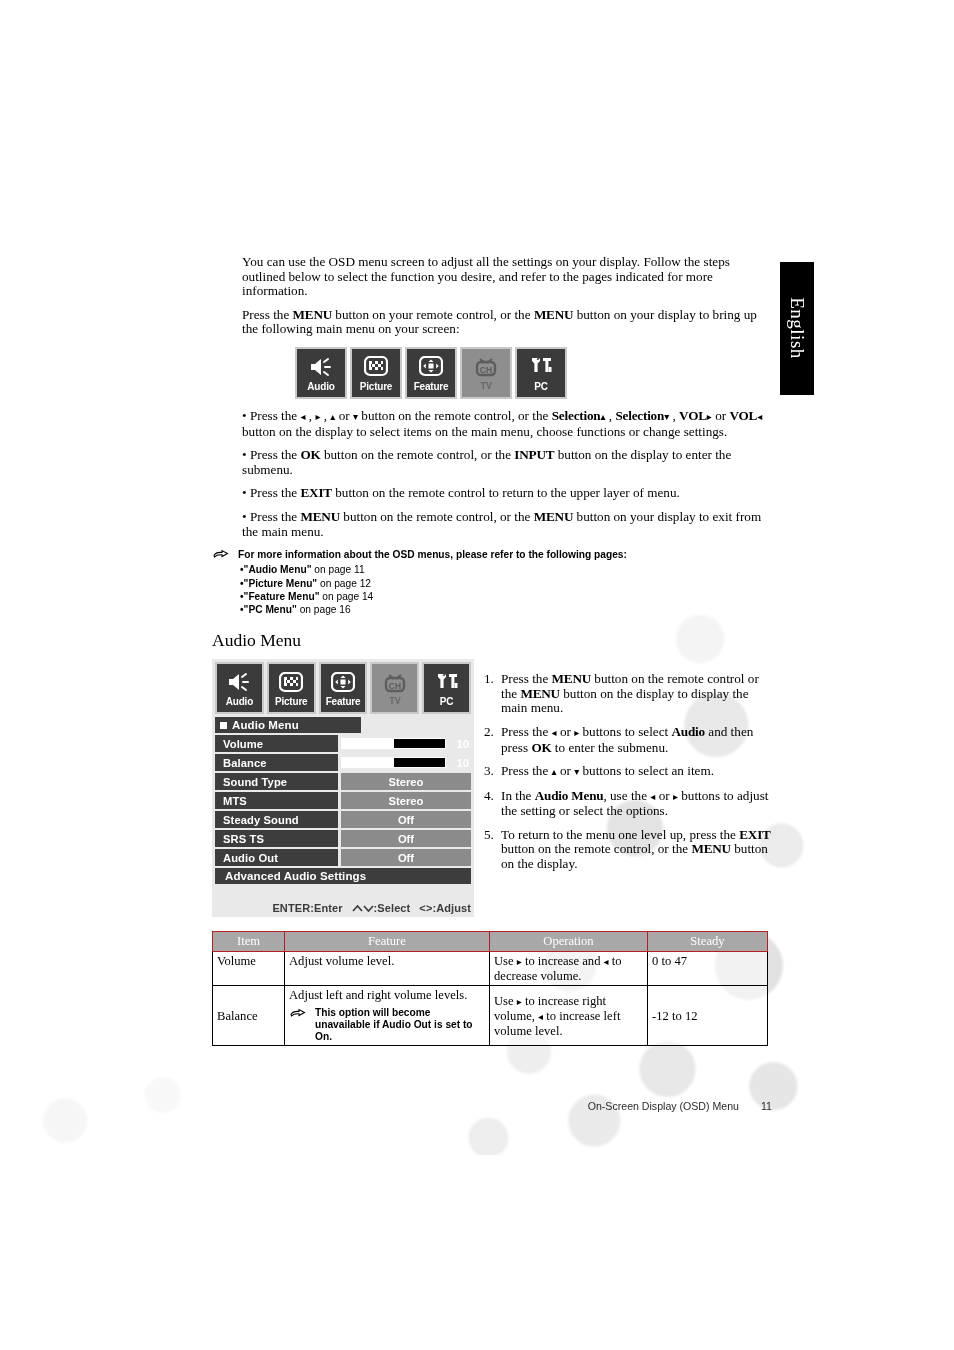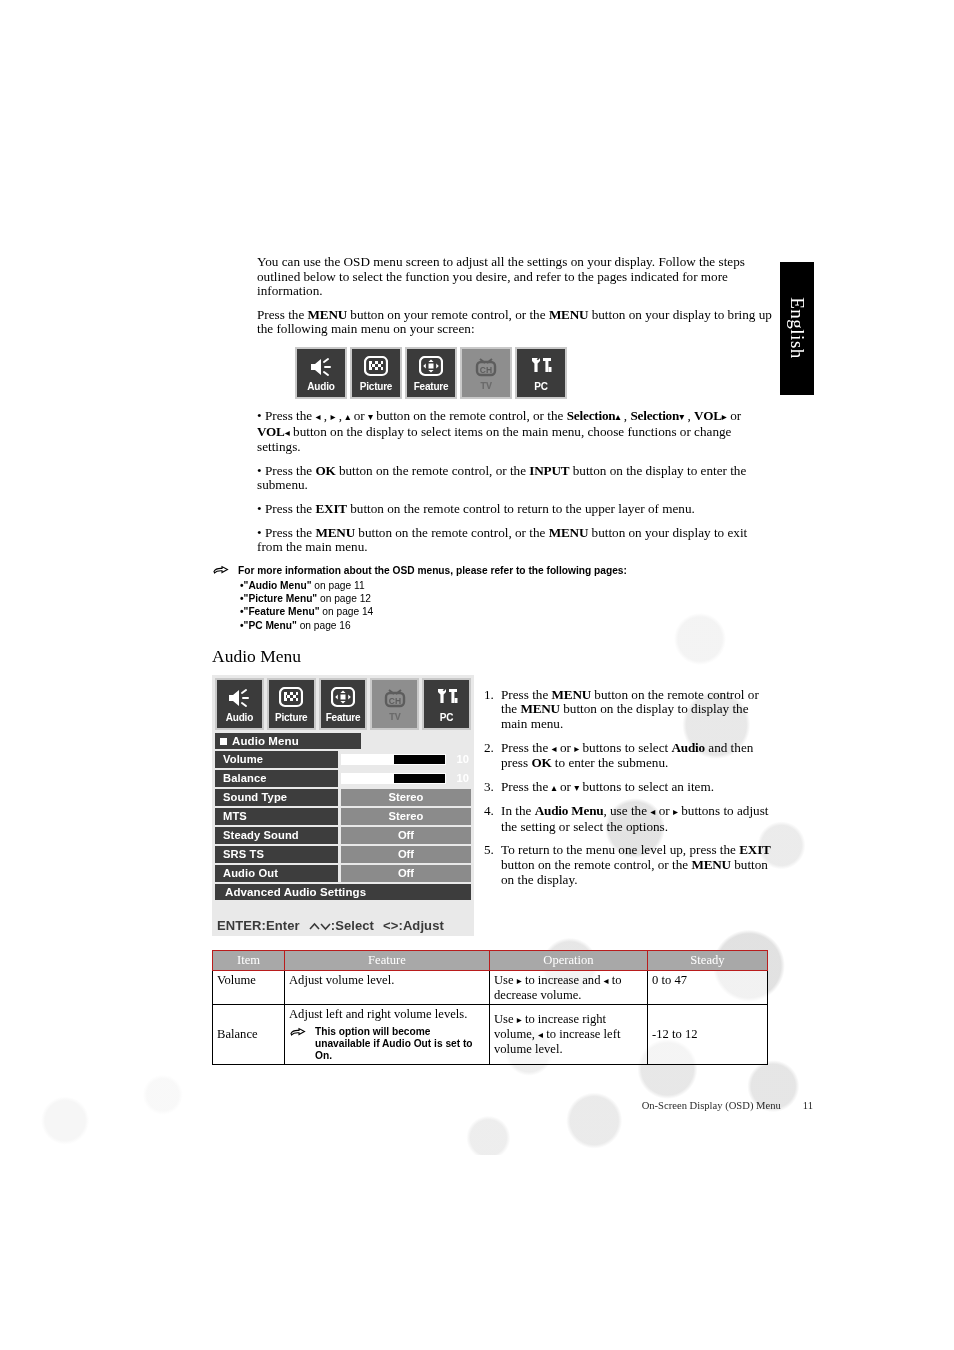--- a/index.html
+++ b/index.html
@@ -83,21 +83,21 @@
     color: #000;
   }
 
   .indent {
     margin-left: 30px;
   }
 
   p.body {
     font-size: 13.2px;
     line-height: 14.6px;
-    margin: 0 0 9px 15px;
+    margin: 0 0 9px 0;
     color: #000;
     text-align: left;
   }
   .kb {
     font-family: "Liberation Serif", serif;
     font-weight: bold;
     letter-spacing: -0.2px;
   }
   .ar { font-size: 10px; }
 
@@ -280,24 +280,25 @@
     font-family: "Liberation Sans", sans-serif;
     font-weight: bold;
     font-size: 11.5px;
     padding: 2px 4px 2px 10px;
     margin-bottom: 17px;
     letter-spacing: 0.1px;
   }
   .osd-hint {
     font-family: "Liberation Sans", sans-serif;
     font-weight: bold;
-    font-size: 13px;
+    font-size: 11px;
     color: #3a3a3a;
     padding: 1px 0 1px 2px;
     letter-spacing: 0.1px;
+    text-align: right;
   }
   .osd-hint .gap { display:inline-block; width:9px; }
 
   
   #steps {
     flex: 1;
     padding-top: 13px;
   }
   #steps ol {
     list-style: none;
@@ -356,24 +357,23 @@
     position: relative;
   }
 
   
   #footer {
     position: absolute;
     left: 0;
     top: 1100px;
     width: 772px;
     text-align: right;
-    font-family: Liberation Serif, serif;
+    font-family: Liberation Sans, sans-serif;
     font-size: 10.6px;
     color: #2b2b2b;
-    padding-left: 41px;
   }
   #footer .pnum { display:inline-block; margin-left: 22px; }
 </style>
 </head>
 <body>
 
 <div id="page-texture"></div>
 
 <div id="english-tab">
   <div class="label">English</div>

